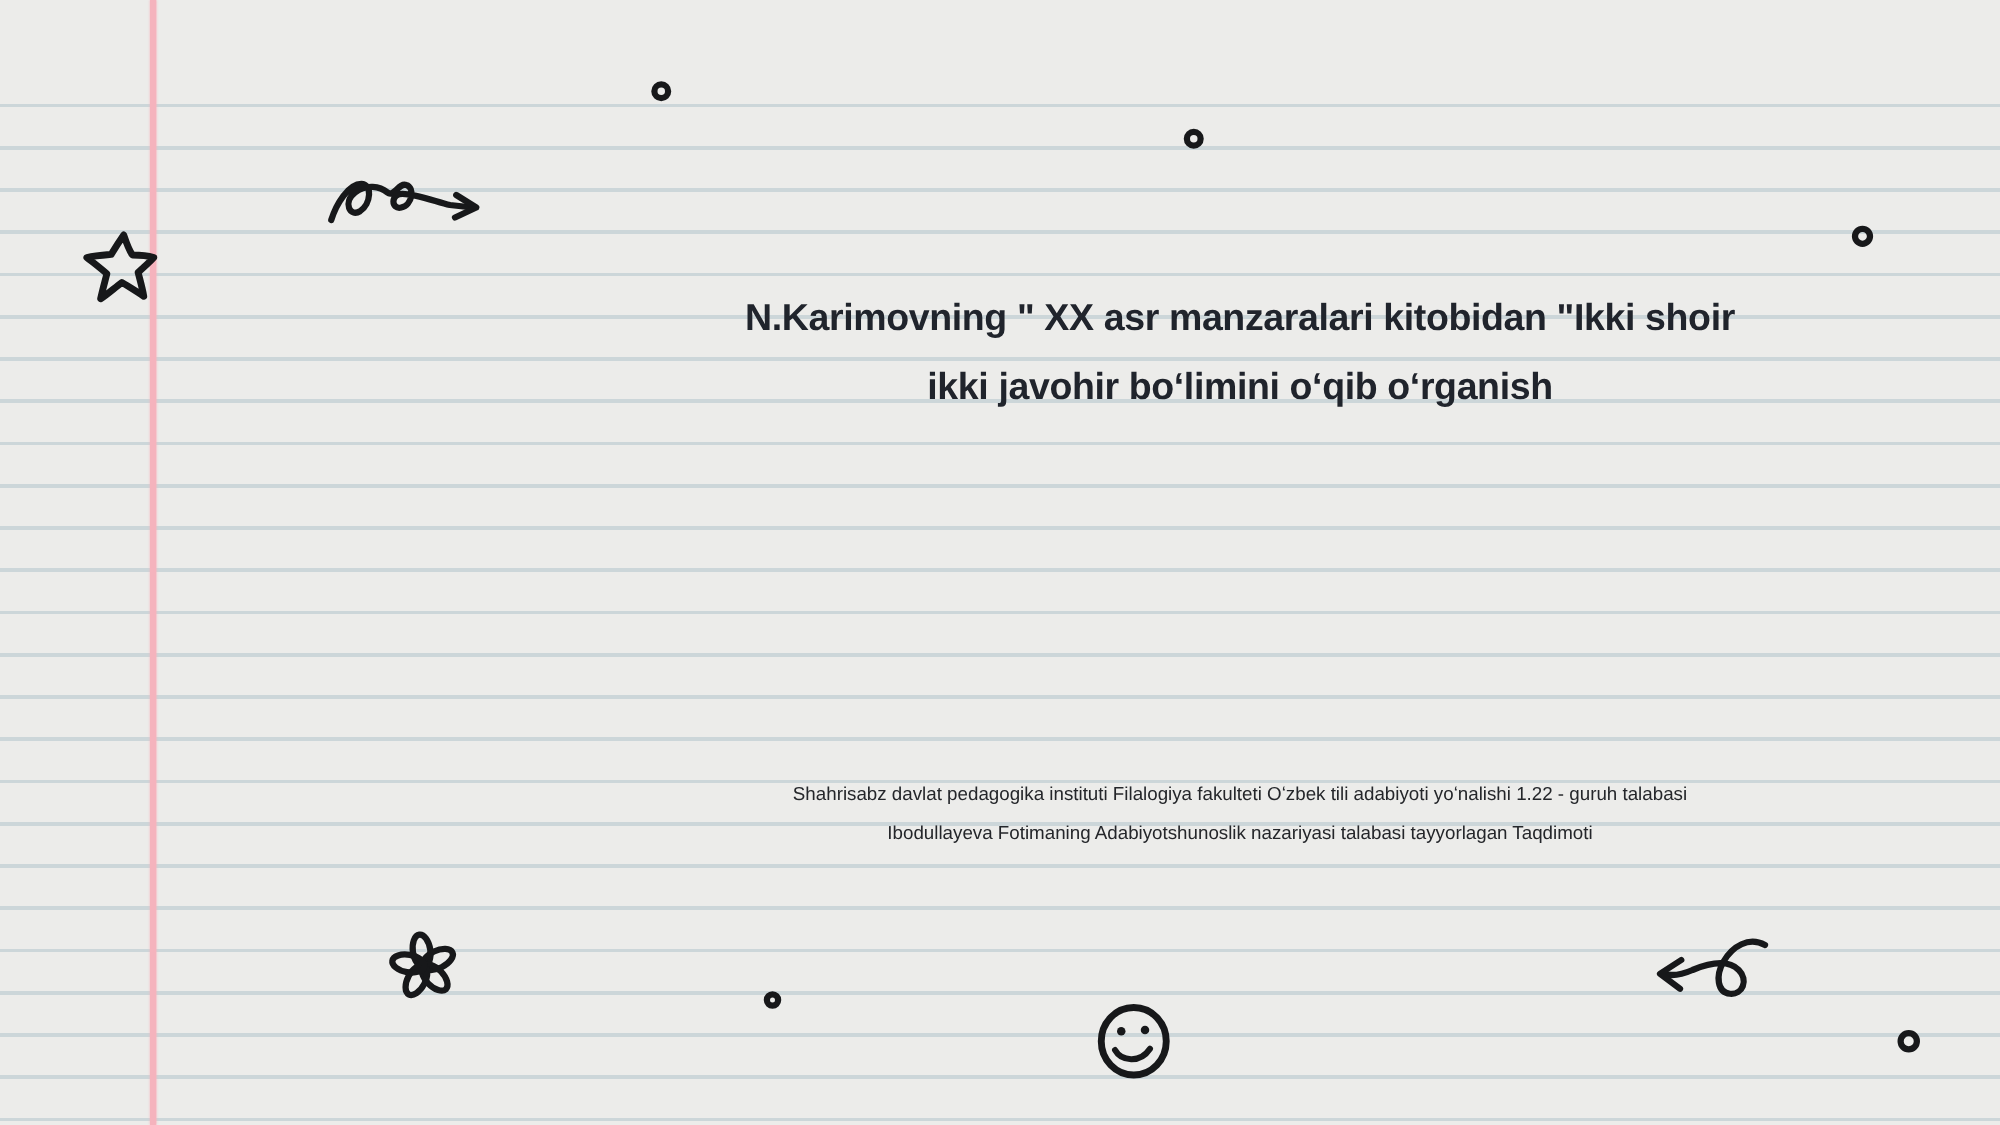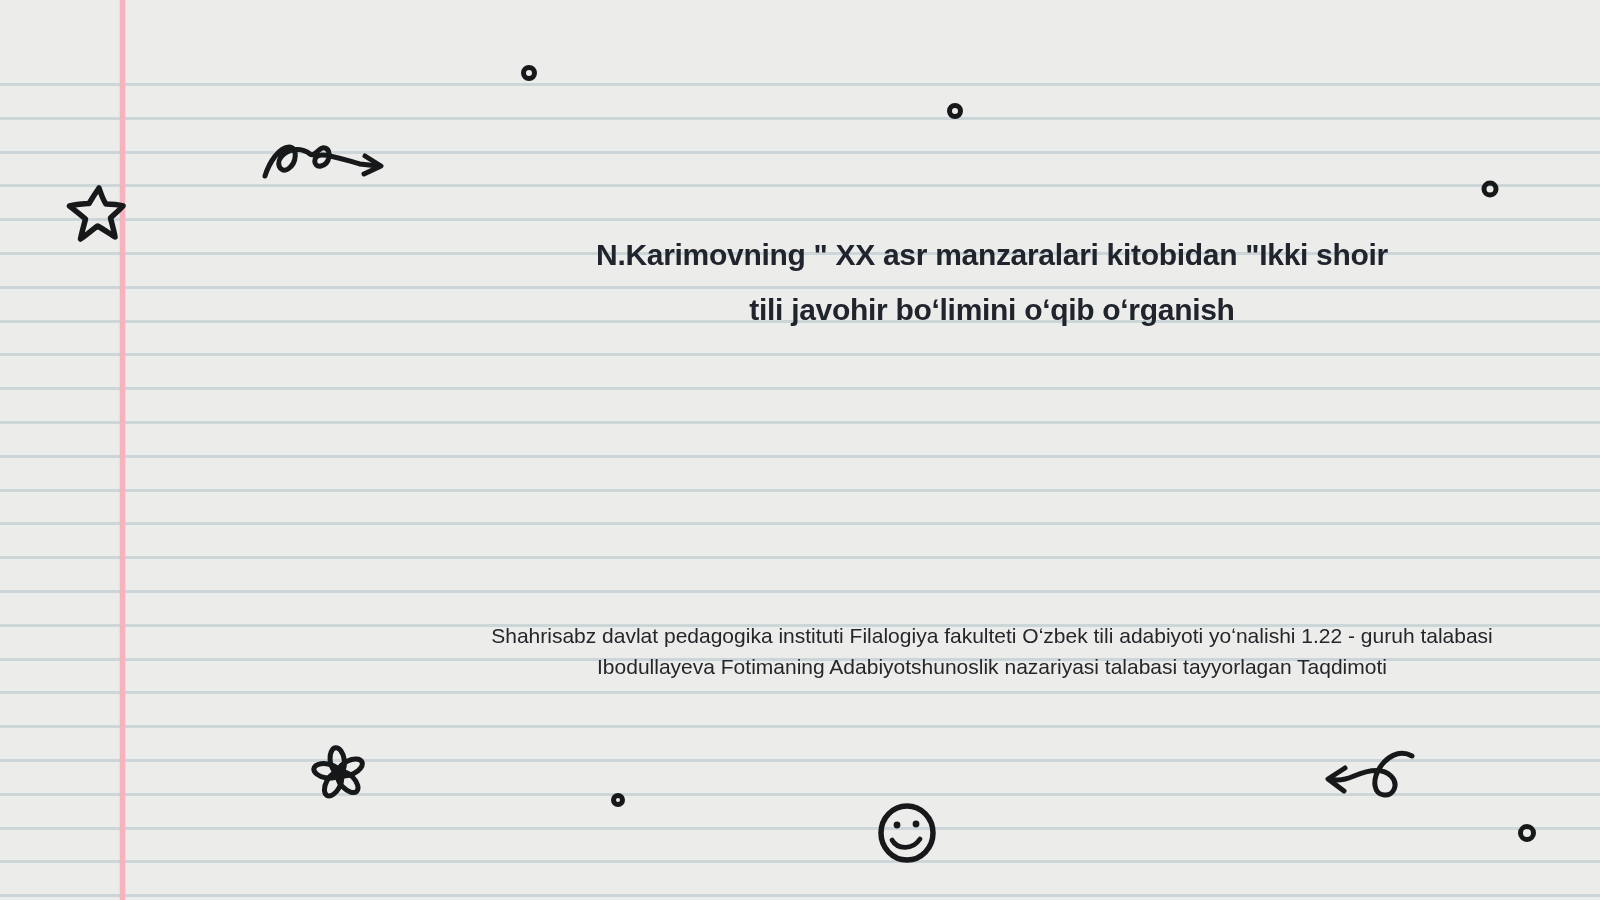--- a/index.html
+++ b/index.html
@@ -27,21 +27,21 @@
   .ink{stroke:var(--ink,#17181a);}
   .ink-fill{fill:var(--ink,#17181a);}
   .title{
     position:absolute;left:477px;width:1030px;top:227px;
     text-align:center;font-weight:bold;font-size:30px;line-height:55px;
     letter-spacing:-0.3px;color:var(--title_text,#20242c);
   }
   .title .t-line{white-space:nowrap;}
   .subtitle{
     position:absolute;left:477px;width:1030px;top:620px;
-    text-align:center;font-size:21px;line-height:31px;
+    text-align:center;font-size:15px;line-height:31px;
     color:var(--subtitle_text,#24262a);
   }
   .subtitle .s-line{white-space:nowrap;}
 </style>
 </head>
 <body>
 
 <div class="paper">
 
   <div class="ruled-lines"></div>
@@ -90,21 +90,21 @@
     </g>
 
     <g>
       <path class="ink" fill="none" stroke-width="5" stroke-linecap="round" d="M1412 756 C1399 749 1386 757 1379 769 C1372 781 1374 794 1384 795 C1394 796 1399 784 1391 776 C1382 767 1366 771 1354 776 C1345 780 1337 781 1330 779"></path>
       <path class="ink" fill="none" stroke-width="5" stroke-linecap="round" stroke-linejoin="round" d="M1345 768 L1328 779 L1344 791"></path>
     </g>
   </svg>
 
   <div class="title">
     <div class="t-line">N.Karimovning " XX asr manzaralari kitobidan "Ikki shoir</div>
-    <div class="t-line">tili javohir boʻlimini oʻqib oʻrganish</div>
+    <div class="t-line">ikki javohir boʻlimini oʻqib oʻrganish</div>
   </div>
 
   <div class="subtitle">
     <div class="s-line">Shahrisabz davlat pedagogika instituti Filalogiya fakulteti Oʻzbek tili adabiyoti yoʻnalishi 1.22 - guruh talabasi</div>
     <div class="s-line">Ibodullayeva Fotimaning Adabiyotshunoslik nazariyasi talabasi tayyorlagan Taqdimoti</div>
   </div>
 
 </div>
 
 </body></html>

